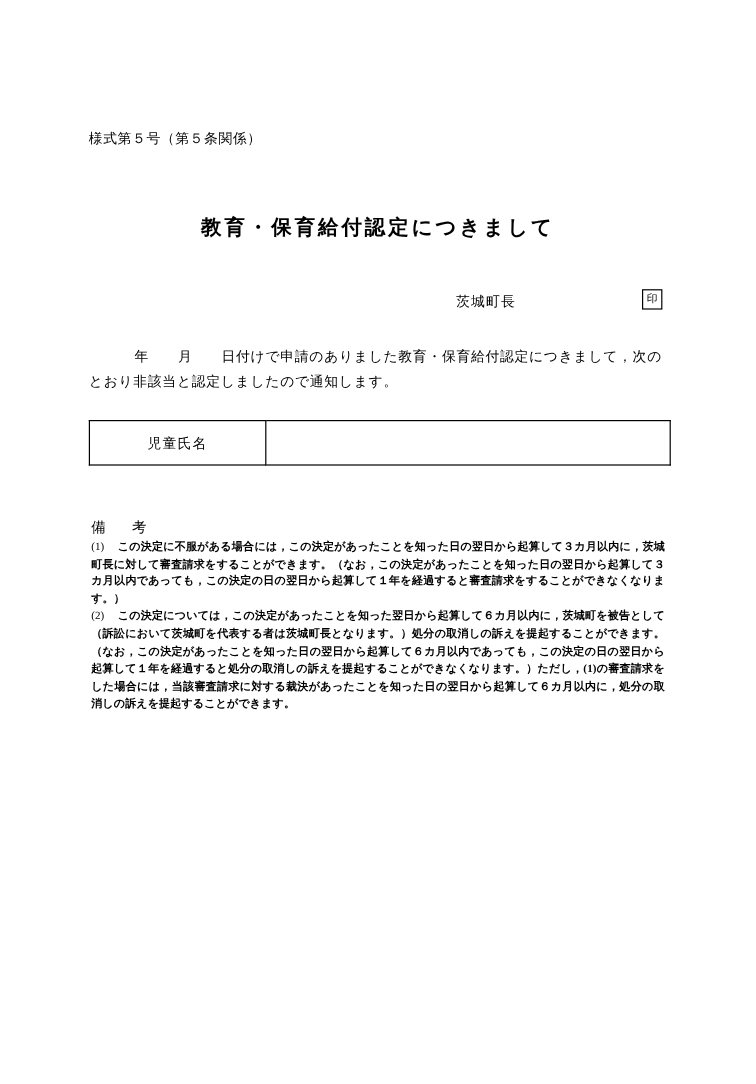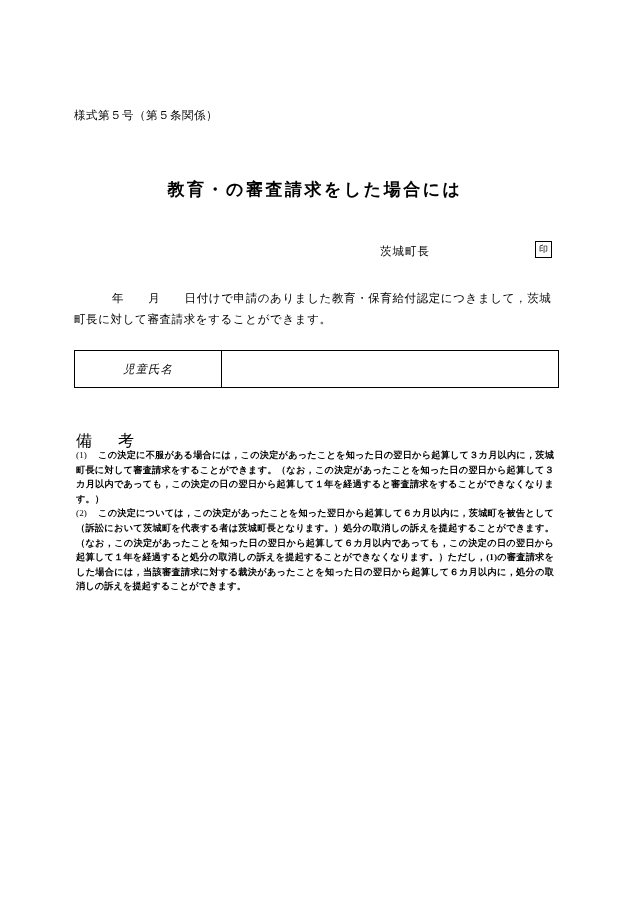--- a/index.html
+++ b/index.html
@@ -81,21 +81,20 @@
     display: inline-block;
     width: 38px;
   }
   table.main-table {
     position: absolute;
     left: 74px;
     top: 334px;
     width: 482px;
     border-collapse: collapse;
     table-layout: fixed;
-    font-style: italic;
   }
   table.main-table td {
     border: 1px solid #000000;
     height: 36px;
     font-size: 11.5px;
     padding: 0;
   }
   td.label-cell {
     width: 146px;
     text-align: center;
@@ -105,21 +104,21 @@
     letter-spacing: 6px;
     text-indent: 6px;
   }
   td.value-cell {
     width: 336px;
   }
   .notes-title {
     position: absolute;
     left: 76px;
     top: 415px;
-    font-size: 16px;
+    font-size: 12px;
     letter-spacing: 5px;
   }
   .notes {
     position: absolute;
     left: 76px;
     top: 432px;
     width: 478px;
     font-size: 9.2px;
     line-height: 14.6px;
     letter-spacing: 0.1px;
@@ -140,28 +139,28 @@
     font-weight: bold;
   }
 </style>
 </head>
 <body>
 
 <div class="page">
 
   <div class="form-number">様式第５号（第５条関係）</div>
 
-  <div class="doc-title">教育・の審査請求をした場合には</div>
+  <div class="doc-title">教育・保育給付認定につきまして</div>
 
   <div class="issuer-row">
     <span class="issuer-name">茨城町長</span>
     <span class="seal-box">印</span>
   </div>
 
-  <div class="body-para"><span class="indent"></span><span>年　　月　　日付けで申請のありました教育・保育給付認定につきまして，茨城町長に対して審査請求をすることができます。</span></div>
+  <div class="body-para"><span class="indent"></span><span>年　　月　　日付けで申請のありました教育・保育給付認定につきまして，次のとおり非該当と認定しましたので通知します。</span></div>
 
   <table class="main-table">
     <tbody>
         <tr>
       <td class="label-cell">児童氏名</td>
       <td class="value-cell"></td>
     </tr>
   </tbody>
     </table>
 

